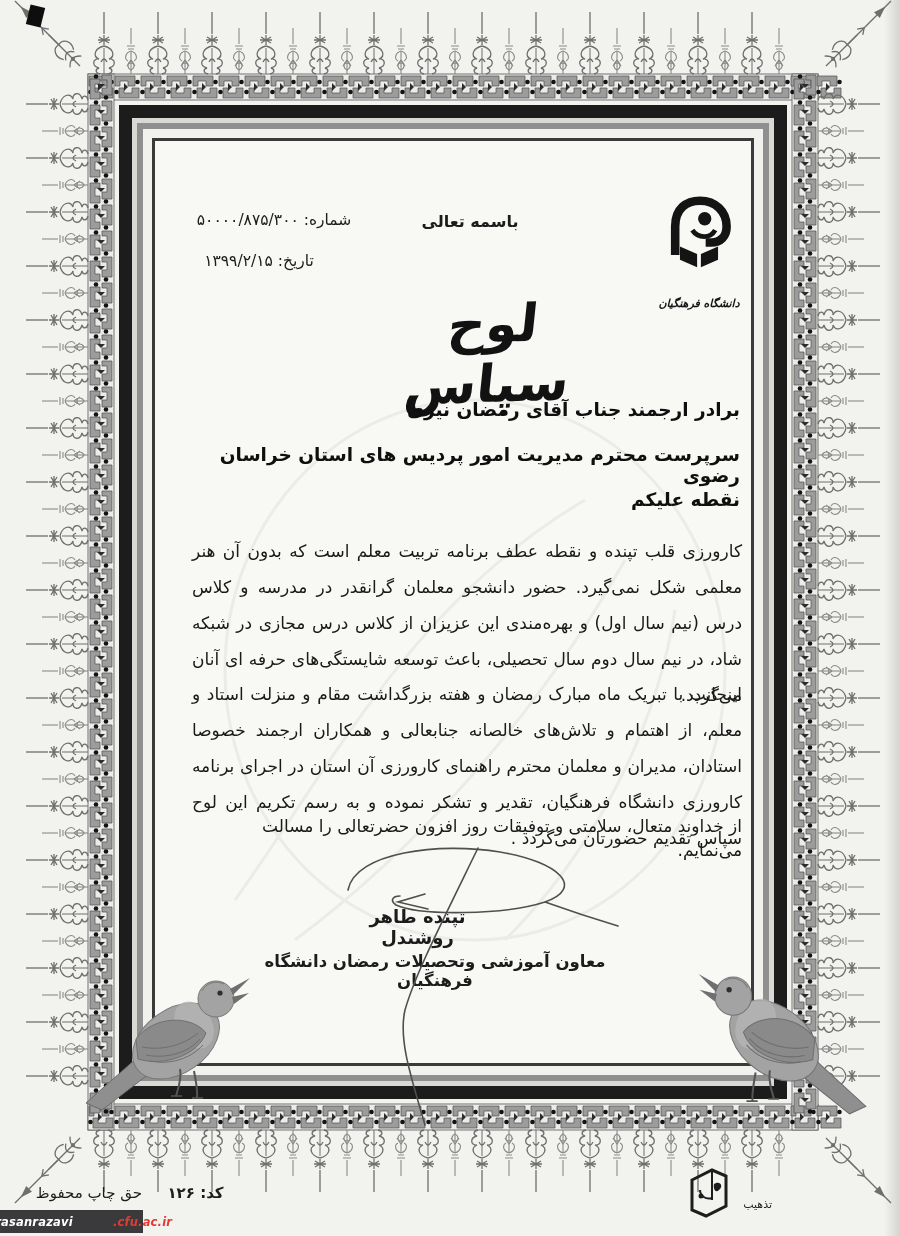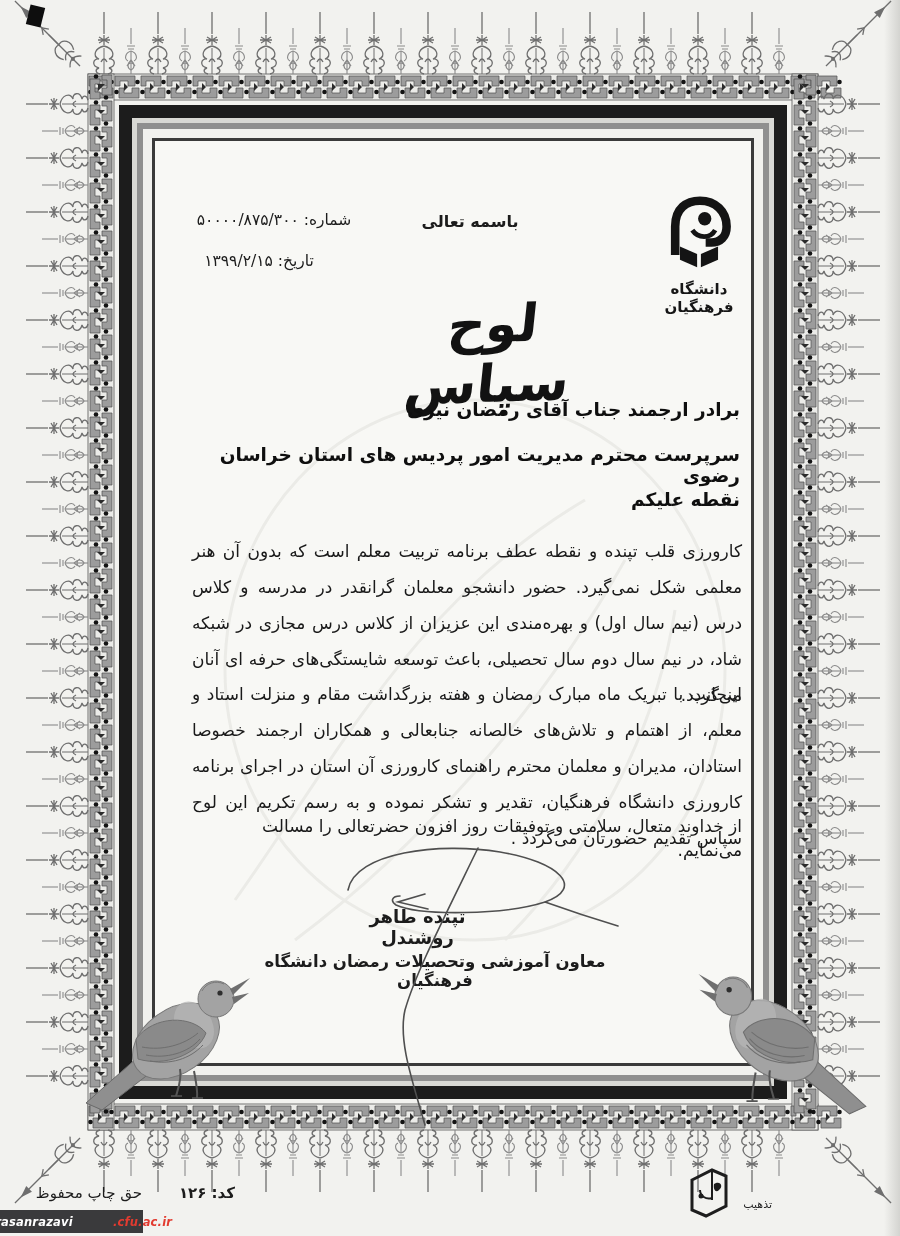--- a/index.html
+++ b/index.html
@@ -17,35 +17,35 @@
   .f5{width:100%;height:100%;border:3px solid #3a3a3a;box-sizing:border-box;background:#f8f8f5;}
   
   #ornaments{left:0;top:0;z-index:6;}
   #watermark{left:155px;top:380px;z-index:11;}
   
   .txt{position:absolute;z-index:20;color:#1c1c1c;}
   .rtl{direction:rtl;unicode-bidi:embed;}
   .meta{font-size:15.5px;text-align:center;letter-spacing:.2px;}
   .basmala{font-size:16px;font-weight:bold;text-align:center;}
   .logo-box{left:645px;top:194px;width:108px;text-align:center;z-index:20;}
-  .logo-caption{font-size:15px;font-weight:bold;margin-top:2px;color:#161616;}
+  .logo-caption{font-size:11px;font-weight:bold;font-style:italic;margin-top:19px;color:#161616;}
   .cert-title{left:360px;top:294px;width:260px;text-align:center;font-size:52px;font-weight:bold;
               transform:skewX(-8deg) rotate(-2deg);color:#121212;}
   .recipient{left:195px;width:545px;text-align:right;font-weight:bold;font-size:18.5px;color:#0f0f0f;}
   .body-par{left:192px;width:550px;text-align:justify;font-size:17px;line-height:36px;color:#191919;}
   .closing{left:192px;width:550px;text-align:right;padding-left:0;font-size:17px;line-height:24px;color:#191919;}
   .closing-inner{padding-left:14px;}
   .sig-name{left:330px;top:906px;width:175px;text-align:center;font-weight:bold;font-size:18px;}
   .sig-role{left:255px;top:952px;width:360px;text-align:center;font-weight:bold;font-size:16.5px;}
   #signature-svg{left:268px;top:828px;z-index:30;}
   .bird{z-index:40;}
   .bird-left{left:76px;top:963px;}
   .bird-right{left:664px;top:956px;}
   
-  .footer-code{left:140px;top:1184px;width:95px;font-size:15px;font-weight:bold;text-align:right;z-index:20;}
+  .footer-code{left:148px;top:1184px;width:95px;font-size:15px;font-weight:bold;text-align:center;z-index:20;}
   .footer-copy{left:30px;top:1184px;width:112px;font-size:15px;text-align:right;z-index:20;}
   .banner{left:0;top:1210px;width:143px;height:23px;background:#3a3a3c;z-index:50;
           display:flex;align-items:center;justify-content:center;
           font-style:italic;font-weight:bold;font-size:11.5px;letter-spacing:.2px;}
   .banner .site{color:#ffffff;}
   .banner .domain{color:#e23b30;padding-left:40px;}
   .printer-mark{left:686px;top:1166px;width:86px;z-index:20;}
   .printer-label{position:absolute;right:0;top:32px;font-size:11px;color:#262626;direction:rtl;}
 </style>
 </head>

